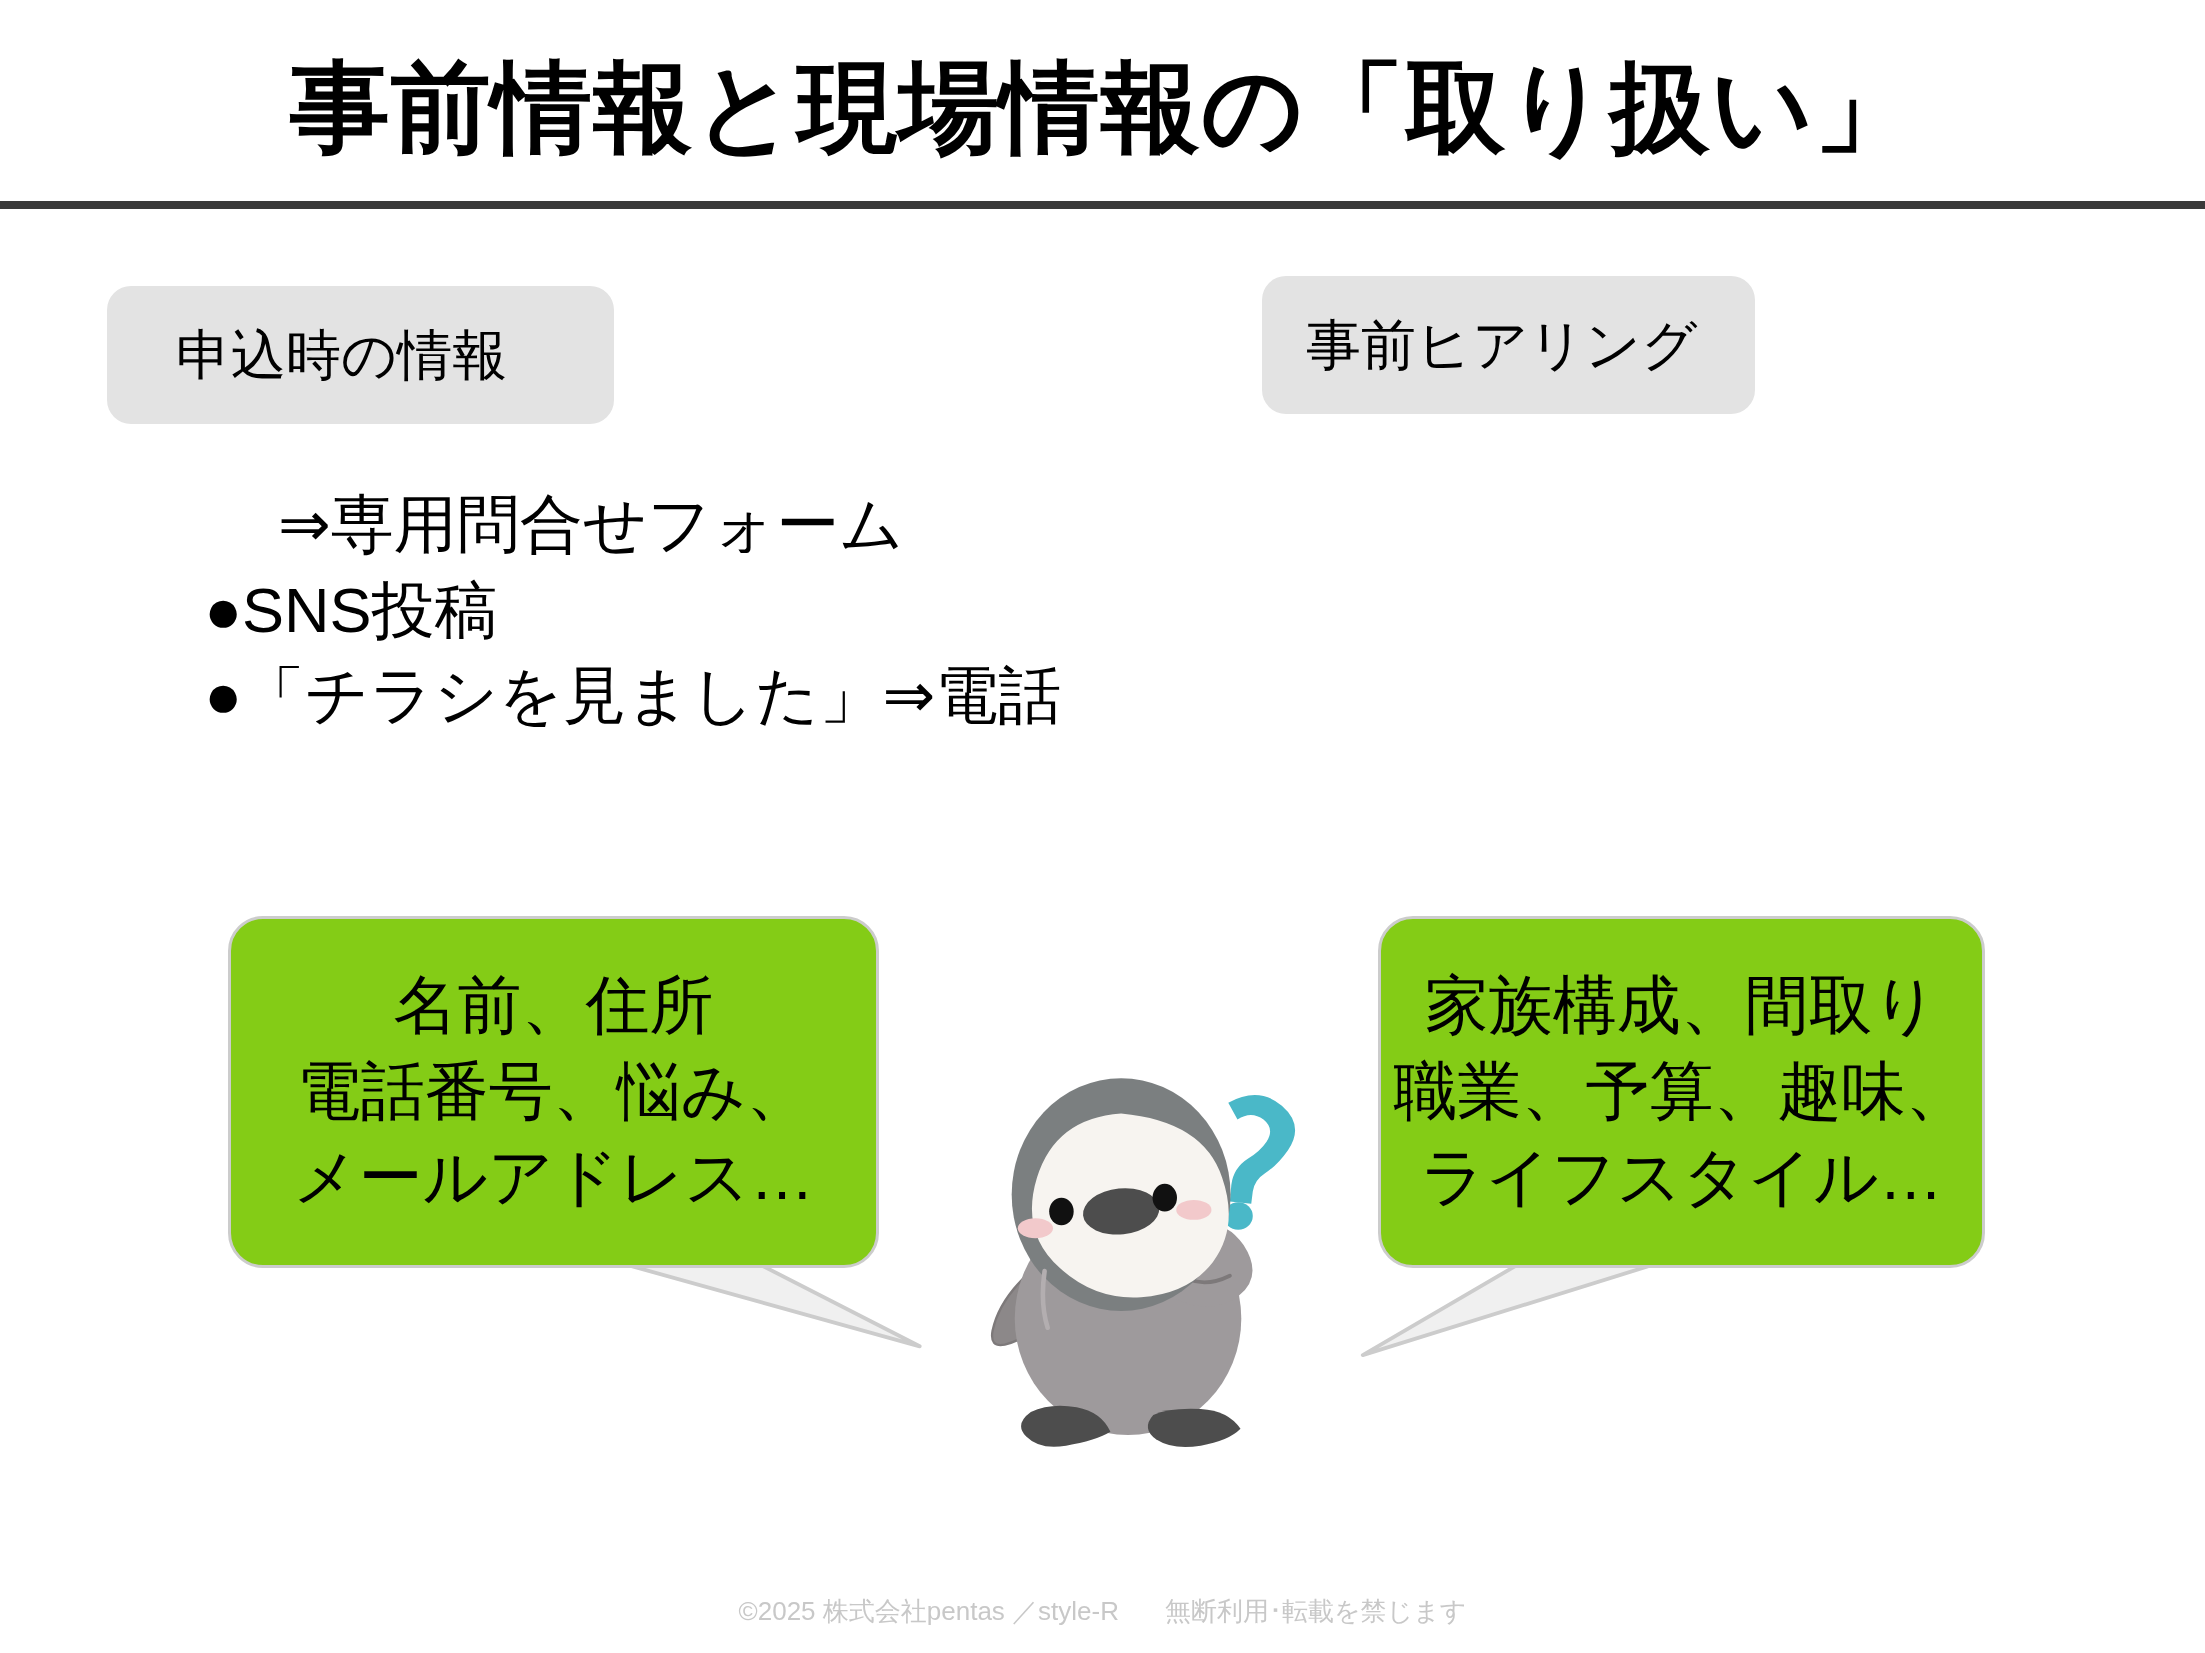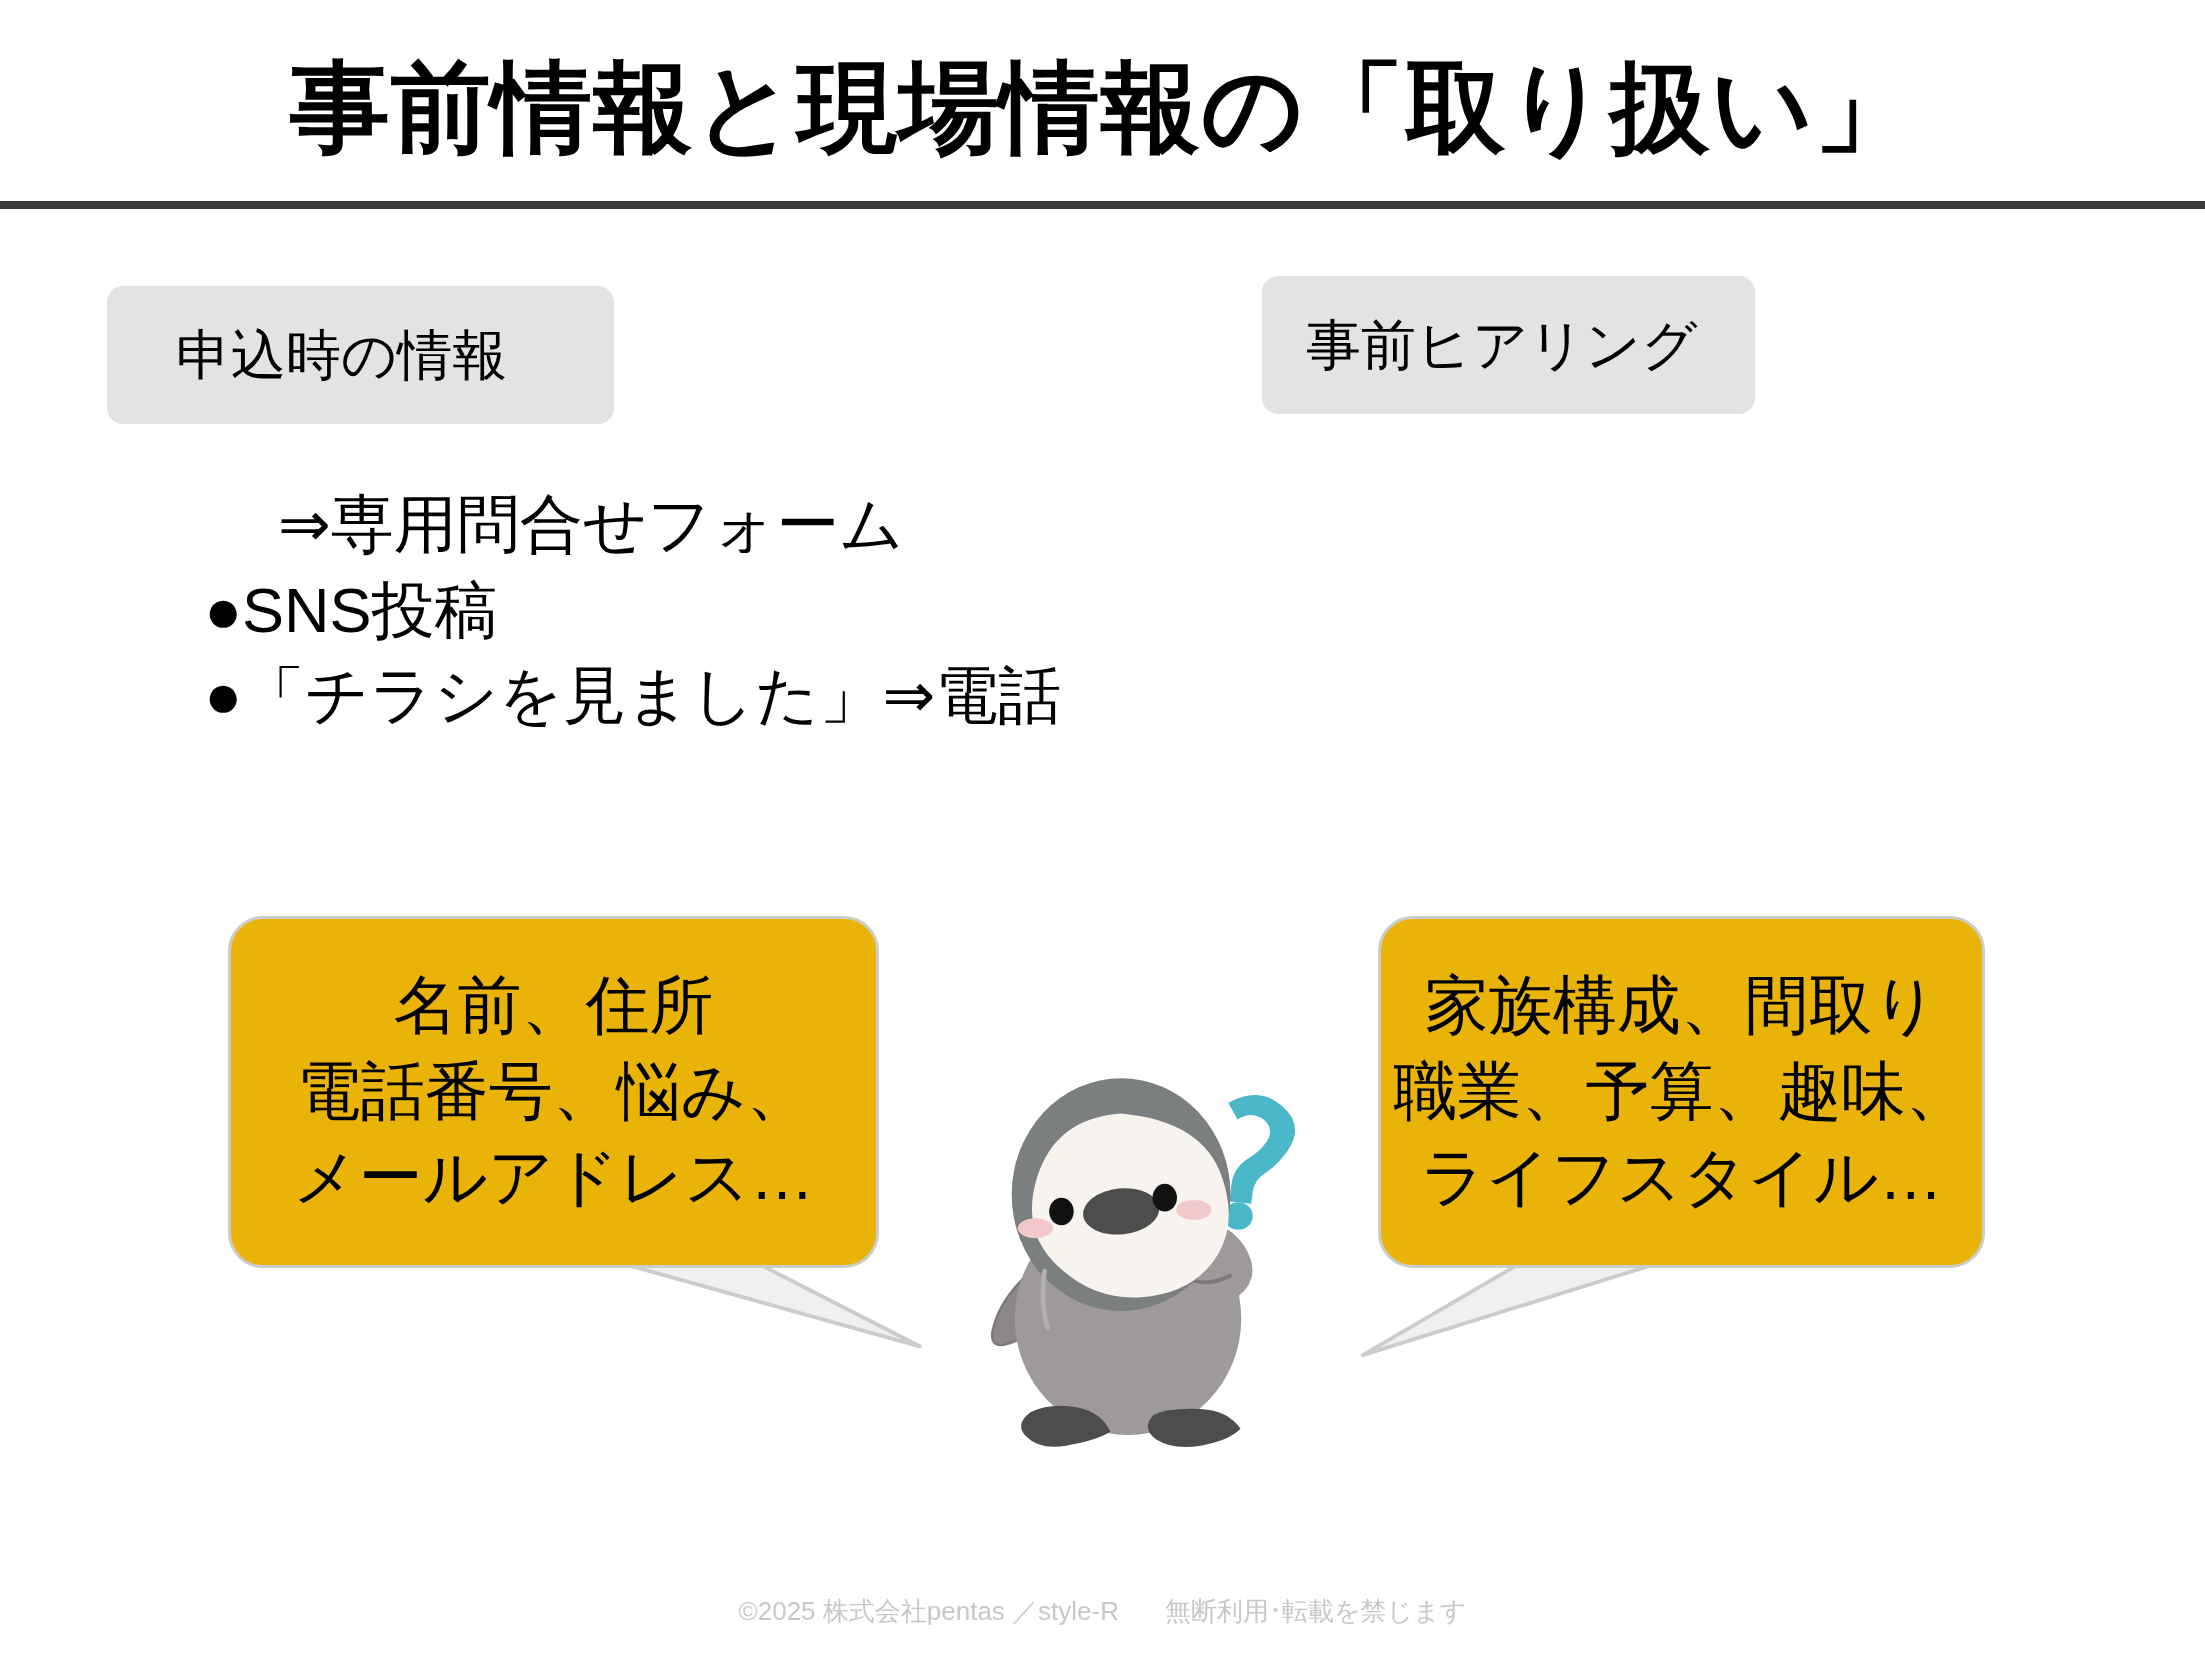--- a/index.html
+++ b/index.html
@@ -43,21 +43,21 @@
     top: 201px;
     width: 2205px;
     height: 8.4px;
     background: #3a3a3a;
   }
 
   
   .pill {
     position: absolute;
     background: #e3e3e3;
-    border-radius: 16px;
+    border-radius: 24px;
     display: flex;
     align-items: center;
   }
   .pill-label {
     font-size: 55px;
     color: #000000;
     line-height: 1;
     white-space: nowrap;
   }
   #pill-left {
@@ -95,21 +95,21 @@
   #list-right {
     left: 1387px;
     top: 473px;
     font-size: 61px;
     line-height: 2.63;
   }
 
   
   .bubble {
     position: absolute;
-    background: #eab308;
+    background: #84cc16;
     border: 3.8px solid #cccccc;
     border-radius: 35px;
     box-sizing: border-box;
     display: flex;
     flex-direction: column;
     align-items: center;
     justify-content: center;
   }
   .bubble-line {
     font-size: 64px;

